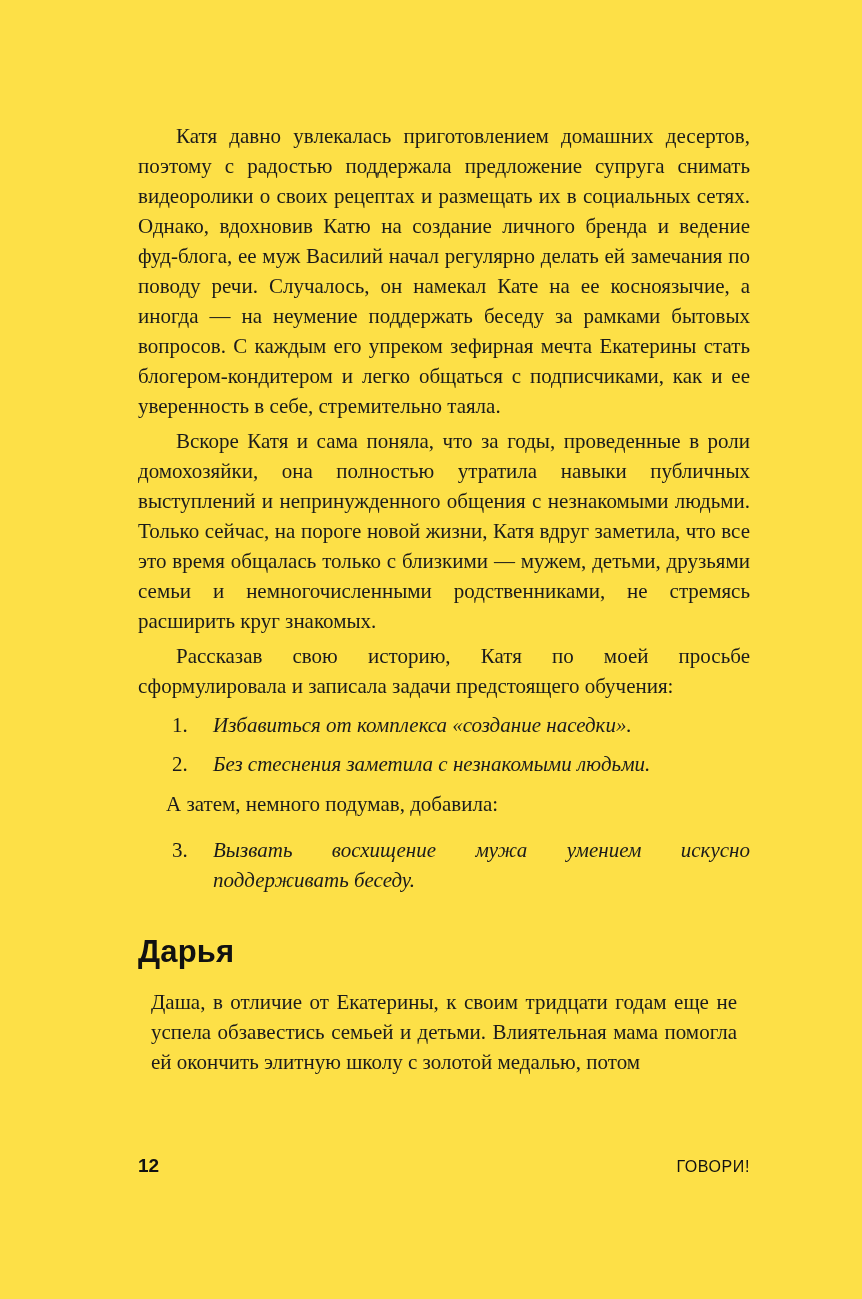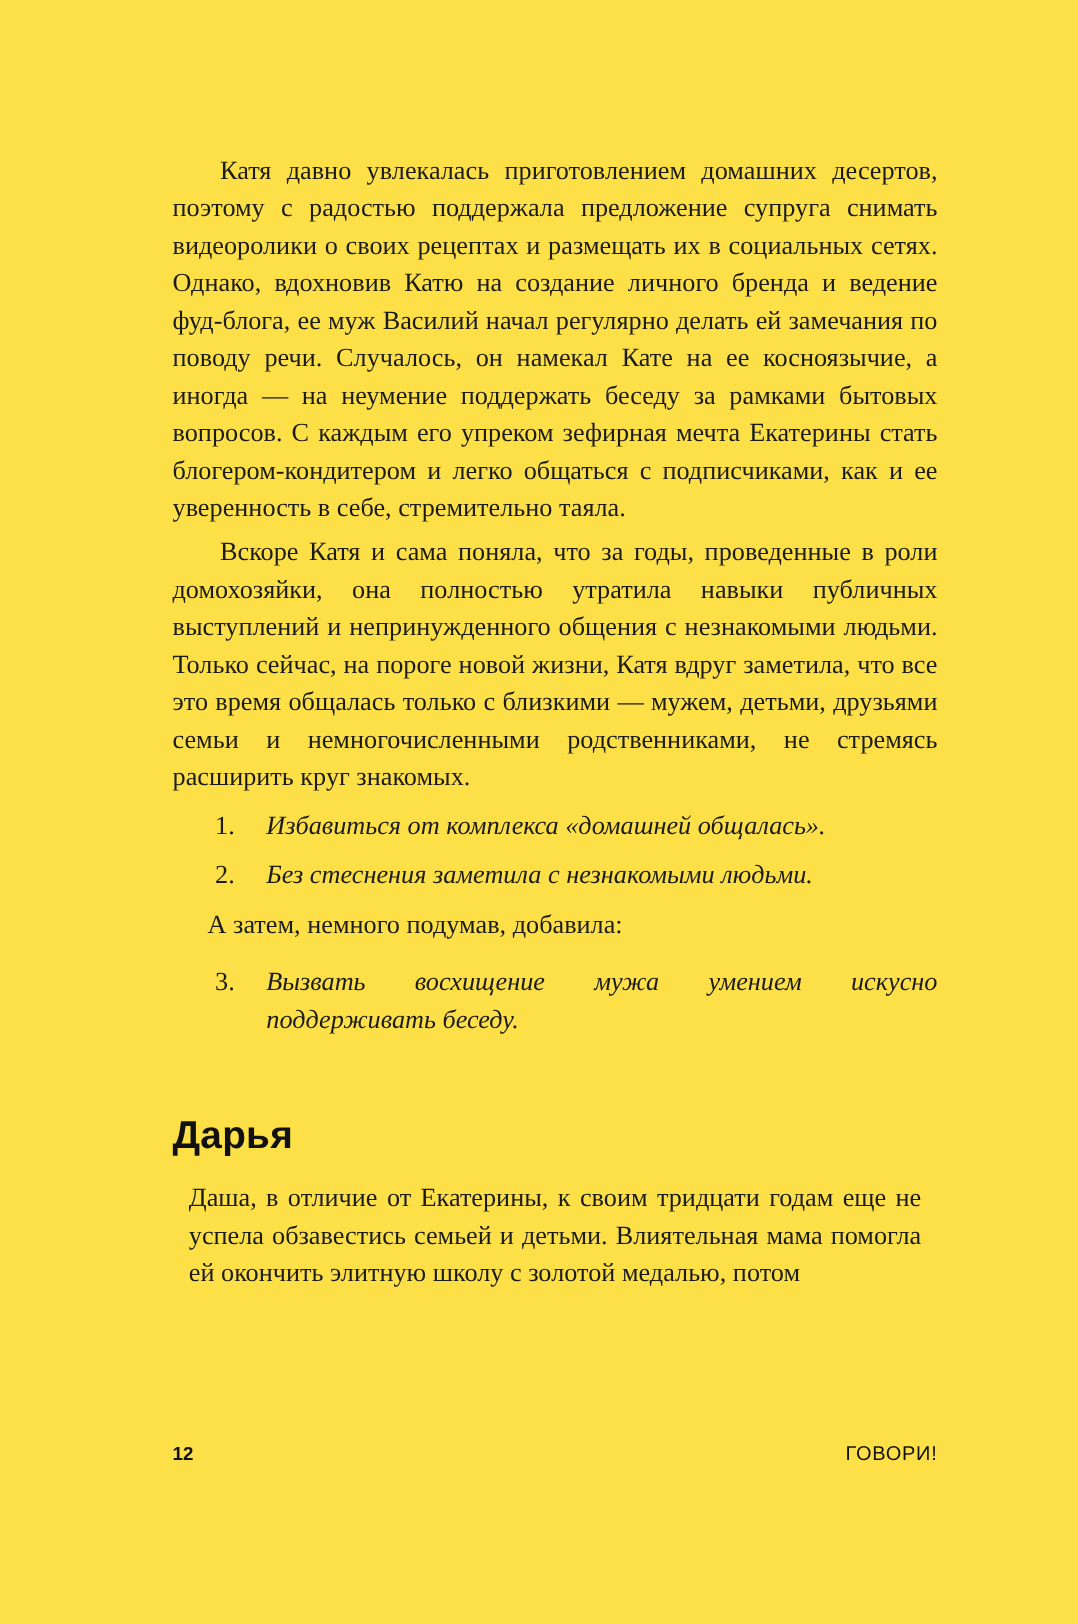--- a/index.html
+++ b/index.html
@@ -42,21 +42,21 @@
   }
   .list-item .txt {
     flex: 1 1 auto;
     text-align: justify;
   }
   .interjection {
     margin: 10px 0 16px 0;
     text-indent: 28px;
   }
   .section-heading {
-    margin: 60px 0 17px 0;
+    margin: 39px 0 17px 0;
     font-family: "Liberation Sans", sans-serif;
     font-weight: bold;
     font-size: 31px;
     line-height: 36px;
     letter-spacing: 0.2px;
     color: #111111;
     text-align: left;
     text-indent: 0;
   }
   .para-noindent {
@@ -69,42 +69,43 @@
     top: 1155px;
     width: 612px;
     display: flex;
     justify-content: space-between;
     align-items: baseline;
     font-family: "Liberation Sans", sans-serif;
     color: #111111;
   }
   .footer .page-number {
     font-weight: bold;
-    font-size: 15px;
+    font-size: 19px;
   }
   .footer .running-title {
     font-size: 16px;
     letter-spacing: 0.6px;
   }
 </style>
 </head>
 <body>
 
 <div class="page">
 
   <div class="content">
 
     <p class="para">Катя давно увлекалась приготовлением домашних десертов, поэтому с радостью поддержала предложение супруга снимать видеоролики о своих рецептах и размещать их в социальных сетях. Однако, вдохновив Катю на создание личного бренда и ведение фуд-блога, ее муж Василий начал регулярно делать ей замечания по поводу речи. Случалось, он намекал Кате на ее косноязычие, а иногда — на неумение поддержать беседу за рамками бытовых вопросов. С каждым его упреком зефирная мечта Екатерины стать блогером-кондитером и легко общаться с подписчиками, как и ее уверенность в себе, стремительно таяла.</p>
 
     <p class="para">Вскоре Катя и сама поняла, что за годы, проведенные в роли домохозяйки, она полностью утратила навыки публичных выступлений и непринужденного общения с незнакомыми людьми. Только сейчас, на пороге новой жизни, Катя вдруг заметила, что все это время общалась только с близкими — мужем, детьми, друзьями семьи и немногочисленными родственниками, не стремясь расширить круг знакомых.</p>
 
+    <p class="para">Рассказав свою историю, Катя по моей просьбе сформулировала и записала задачи предстоящего обучения:</p>
 
     <div class="list-item">
       <span class="num">1.</span>
-      <span class="txt">Избавиться от комплекса «домашней общалась».</span>
+      <span class="txt">Избавиться от комплекса «создание наседки».</span>
     </div>
 
     <div class="list-item">
       <span class="num">2.</span>
       <span class="txt">Без стеснения заметила с незнакомыми людьми.</span>
     </div>
 
     <p class="interjection">А затем, немного подумав, добавила:</p>
 
     <div class="list-item">

